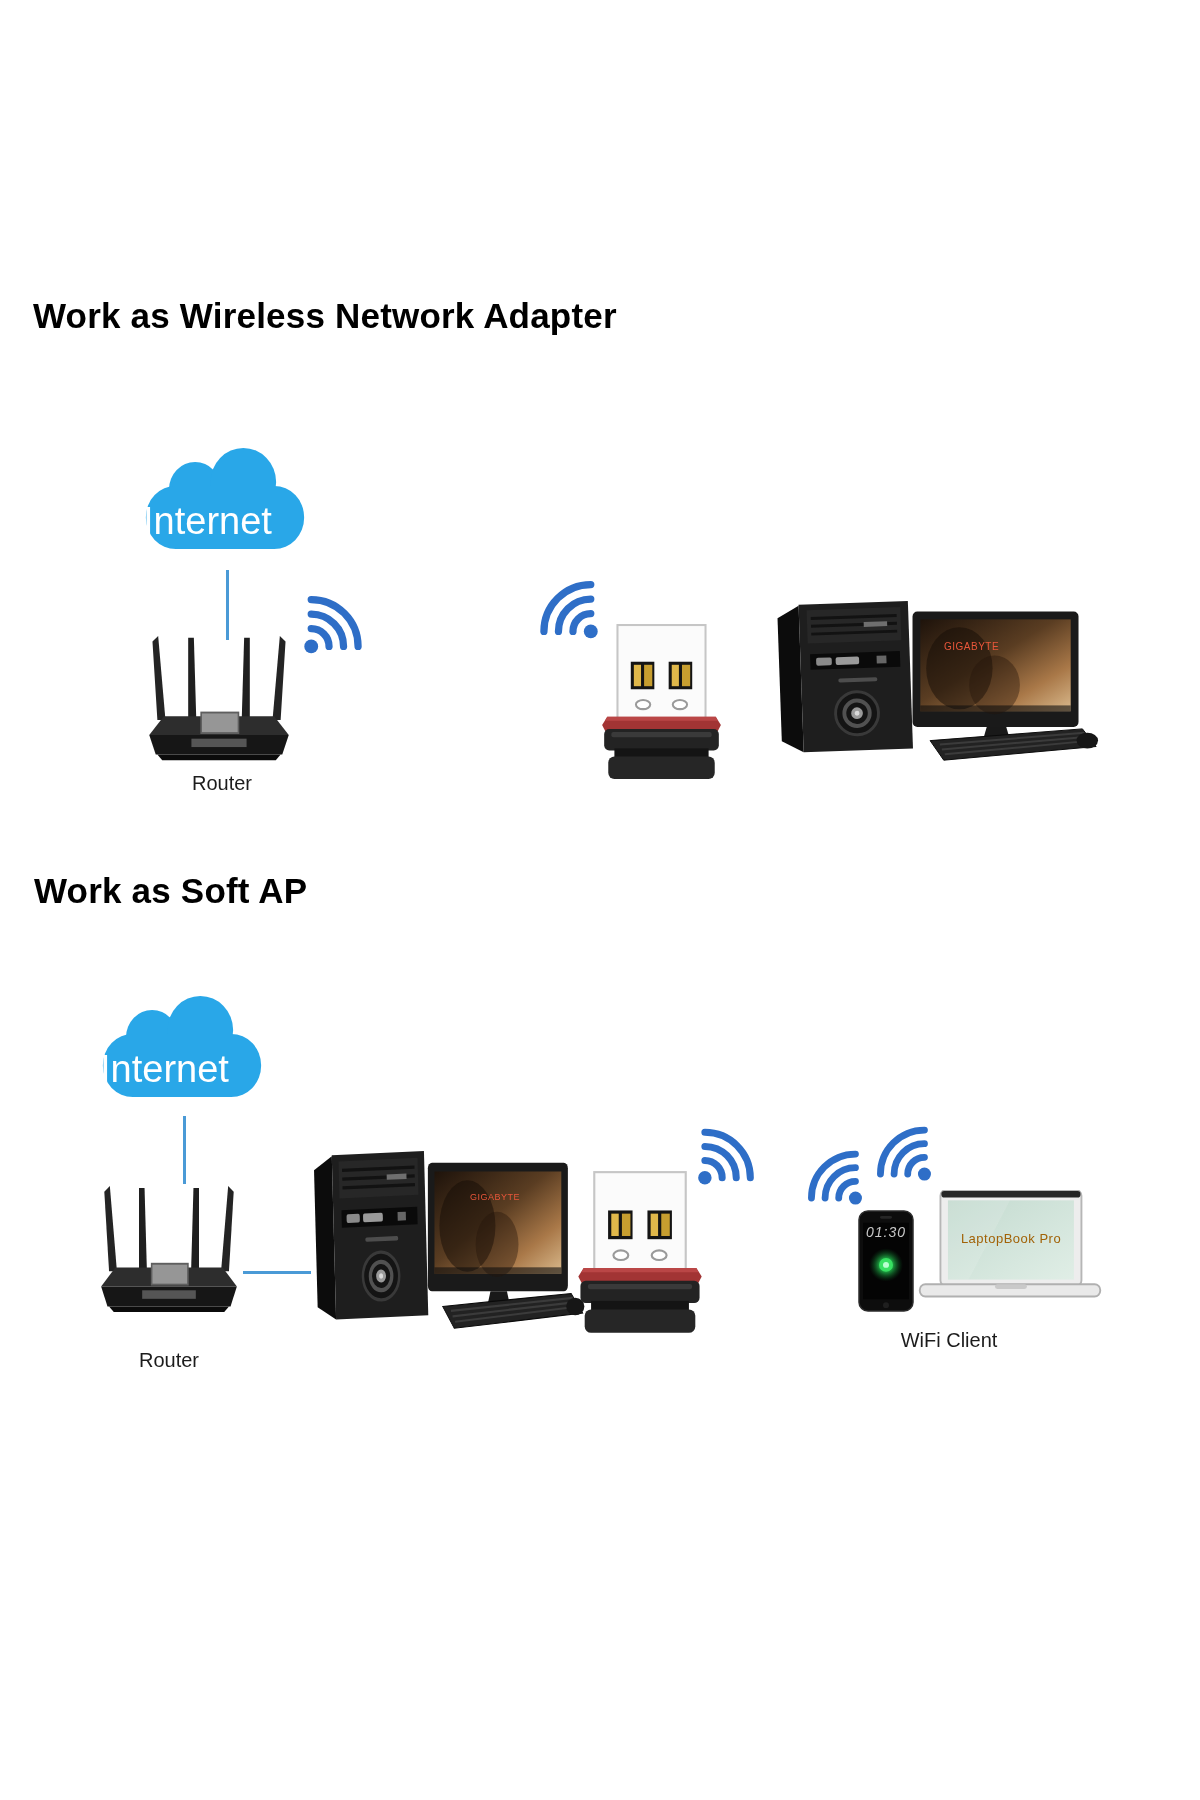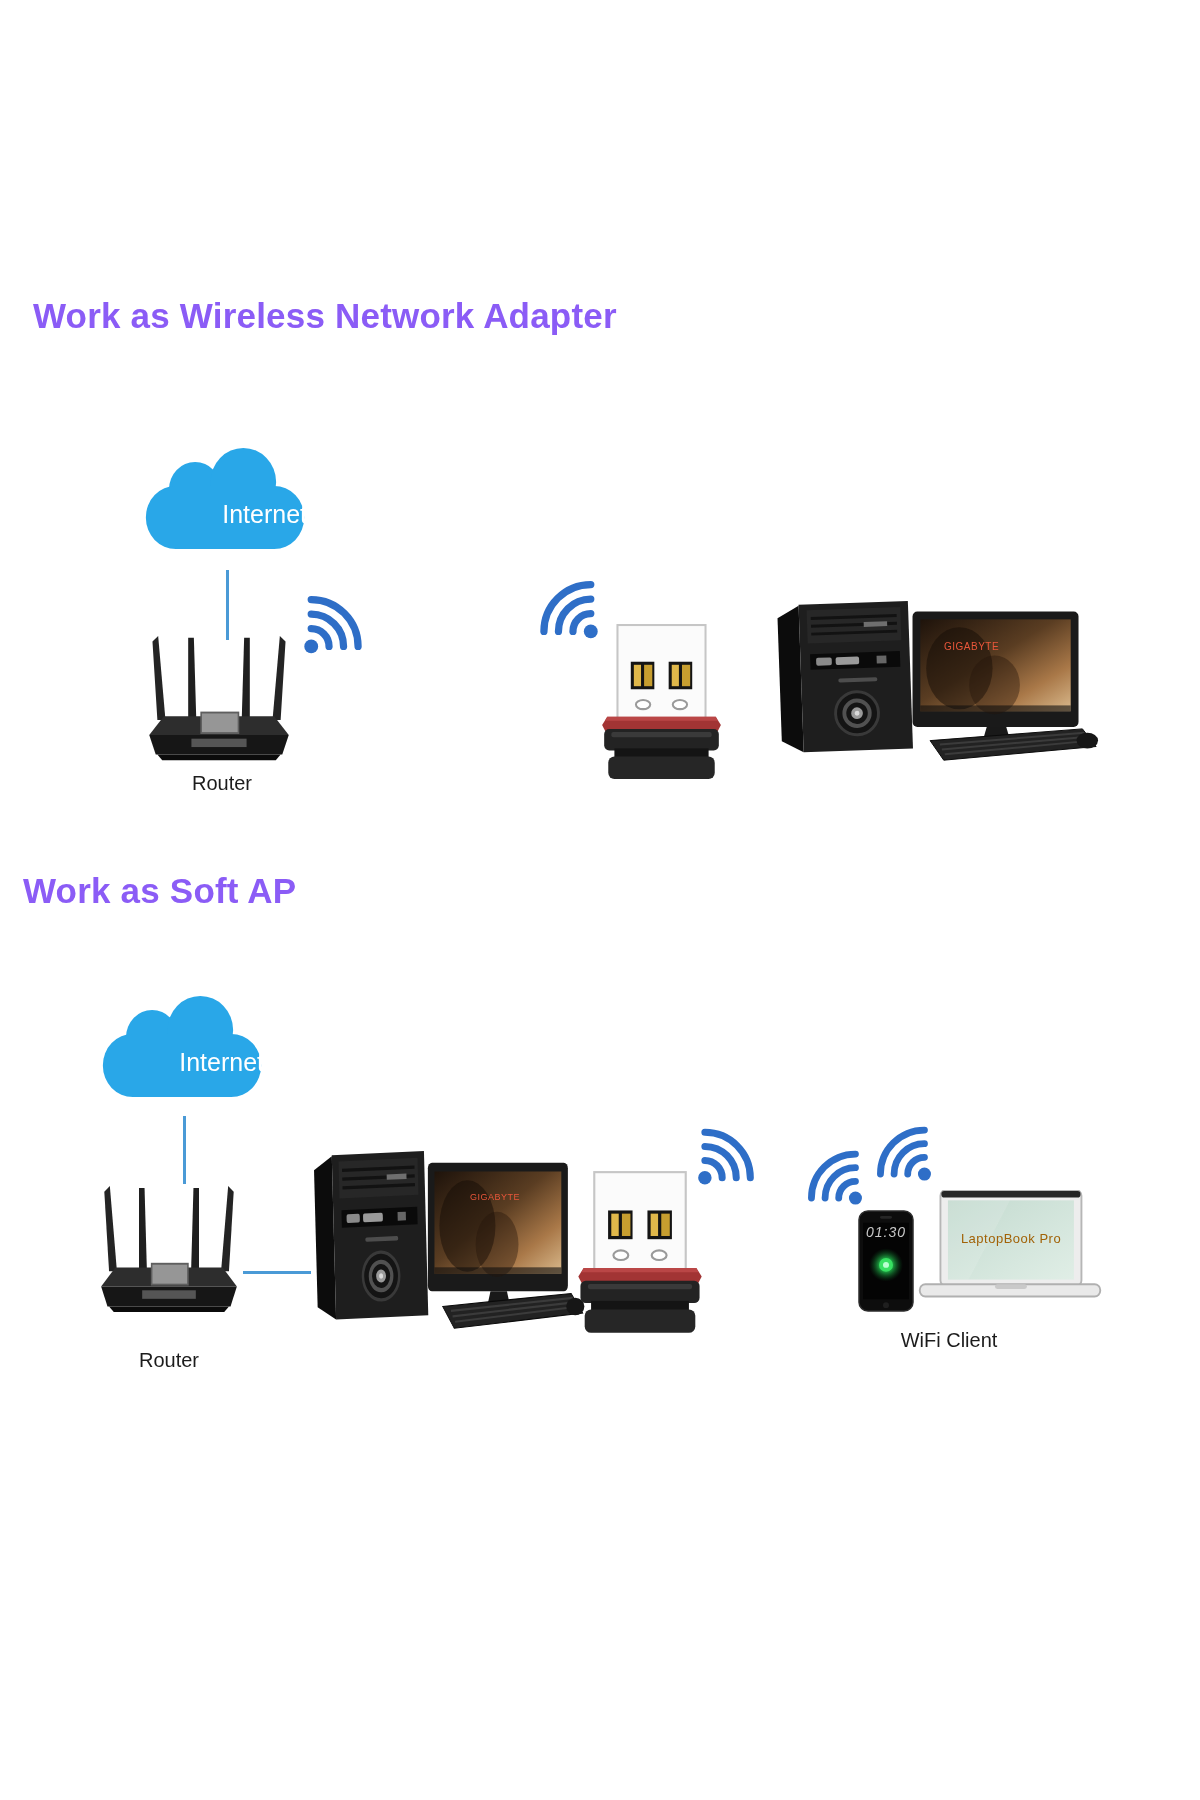--- a/index.html
+++ b/index.html
@@ -3,28 +3,28 @@
 <meta charset="utf-8">
 <style>
   html,body{margin:0;padding:0;background:#ffffff;}
   .canvas{
     position:relative;width:1200px;height:1800px;background:#ffffff;
     font-family:"Liberation Sans", sans-serif;overflow:hidden;
   }
   .layer{position:absolute;inset:0;}
   .abs{position:absolute;}
   .title{
-    position:absolute;font-weight:bold;font-size:35px;color:#8b5cf6;
+    position:absolute;font-weight:bold;font-size:35px;color:#000000;
     letter-spacing:0.2px;white-space:nowrap;
   }
   .caption{
     position:absolute;font-size:20px;color:#1c1c1c;text-align:center;white-space:nowrap;
   }
   .cloud-label{
-    position:absolute;font-size:25px;color:#ffffff;text-align:right;white-space:nowrap;
+    position:absolute;font-size:38px;color:#ffffff;text-align:left;white-space:nowrap;
   }
   .wifi{color:#2e6ec7;}
   .flip{transform:scaleX(-1);}
   .vline{position:absolute;width:3px;background:#4a9ad6;}
   .hline{position:absolute;height:3px;background:#4a9ad6;}
   .brand-overlay{
     position:absolute;color:#e8563a;font-weight:normal;font-size:10px;
     letter-spacing:0.5px;white-space:nowrap;
   }
   .phone-time{
@@ -186,21 +186,21 @@
       </svg>
 
     <svg class="abs" viewBox="0 0 340 180" preserveAspectRatio="none" style="left:768px;top:592px;width:332px;height:176px">
         <use href="#g-desktop" xlink:href="#g-desktop"></use>
       </svg>
     <div class="brand-overlay" style="left:944px;top:641px">GIGABYTE</div>
   </div>
 
   <div class="layer">
 
-    <div class="title" style="left:23px;top:871px">Work as Soft AP</div>
+    <div class="title" style="left:34px;top:871px">Work as Soft AP</div>
 
     <svg class="abs" viewBox="0 0 170 115" preserveAspectRatio="none" style="left:100px;top:993px;width:164px;height:115px">
         <use href="#g-cloud" xlink:href="#g-cloud"></use>
       </svg>
     <div class="cloud-label" style="left:100px;top:1048px;width:164px">Internet</div>
 
     <div class="vline" style="left:183px;top:1116px;height:68px"></div>
 
     <svg class="abs" viewBox="0 0 180 135" preserveAspectRatio="none" style="left:98px;top:1186px;width:142px;height:128px">
         <use href="#g-router" xlink:href="#g-router"></use>

